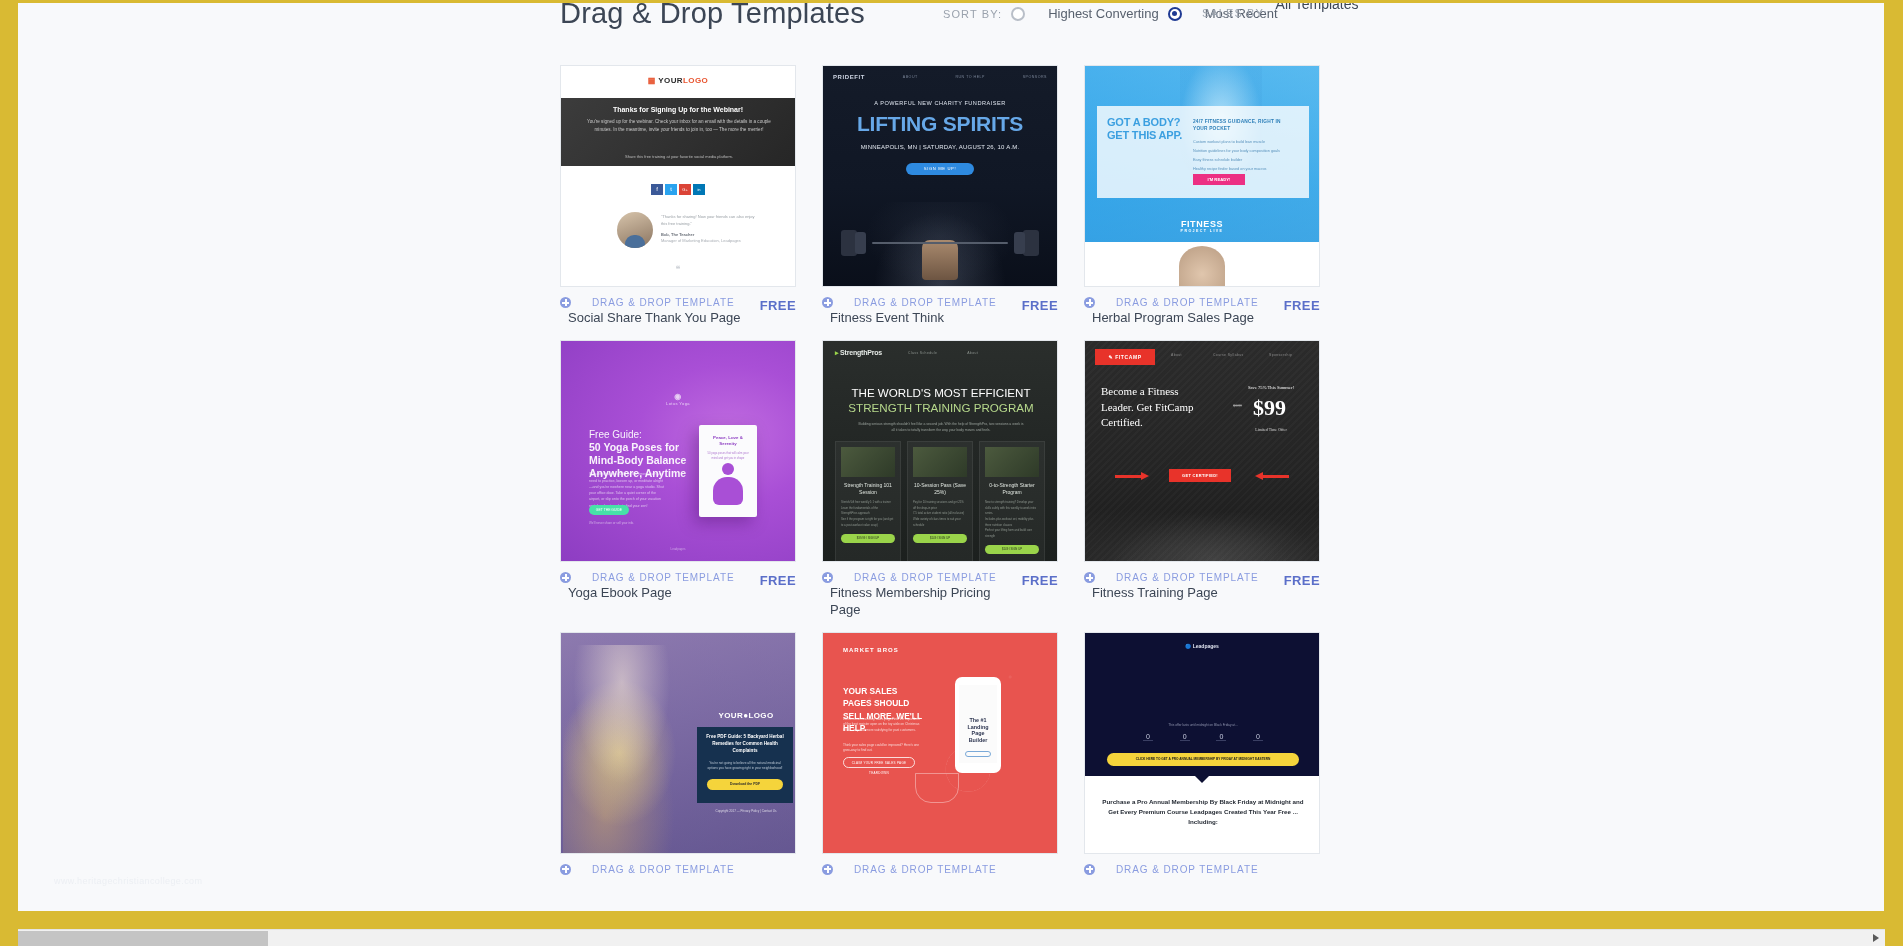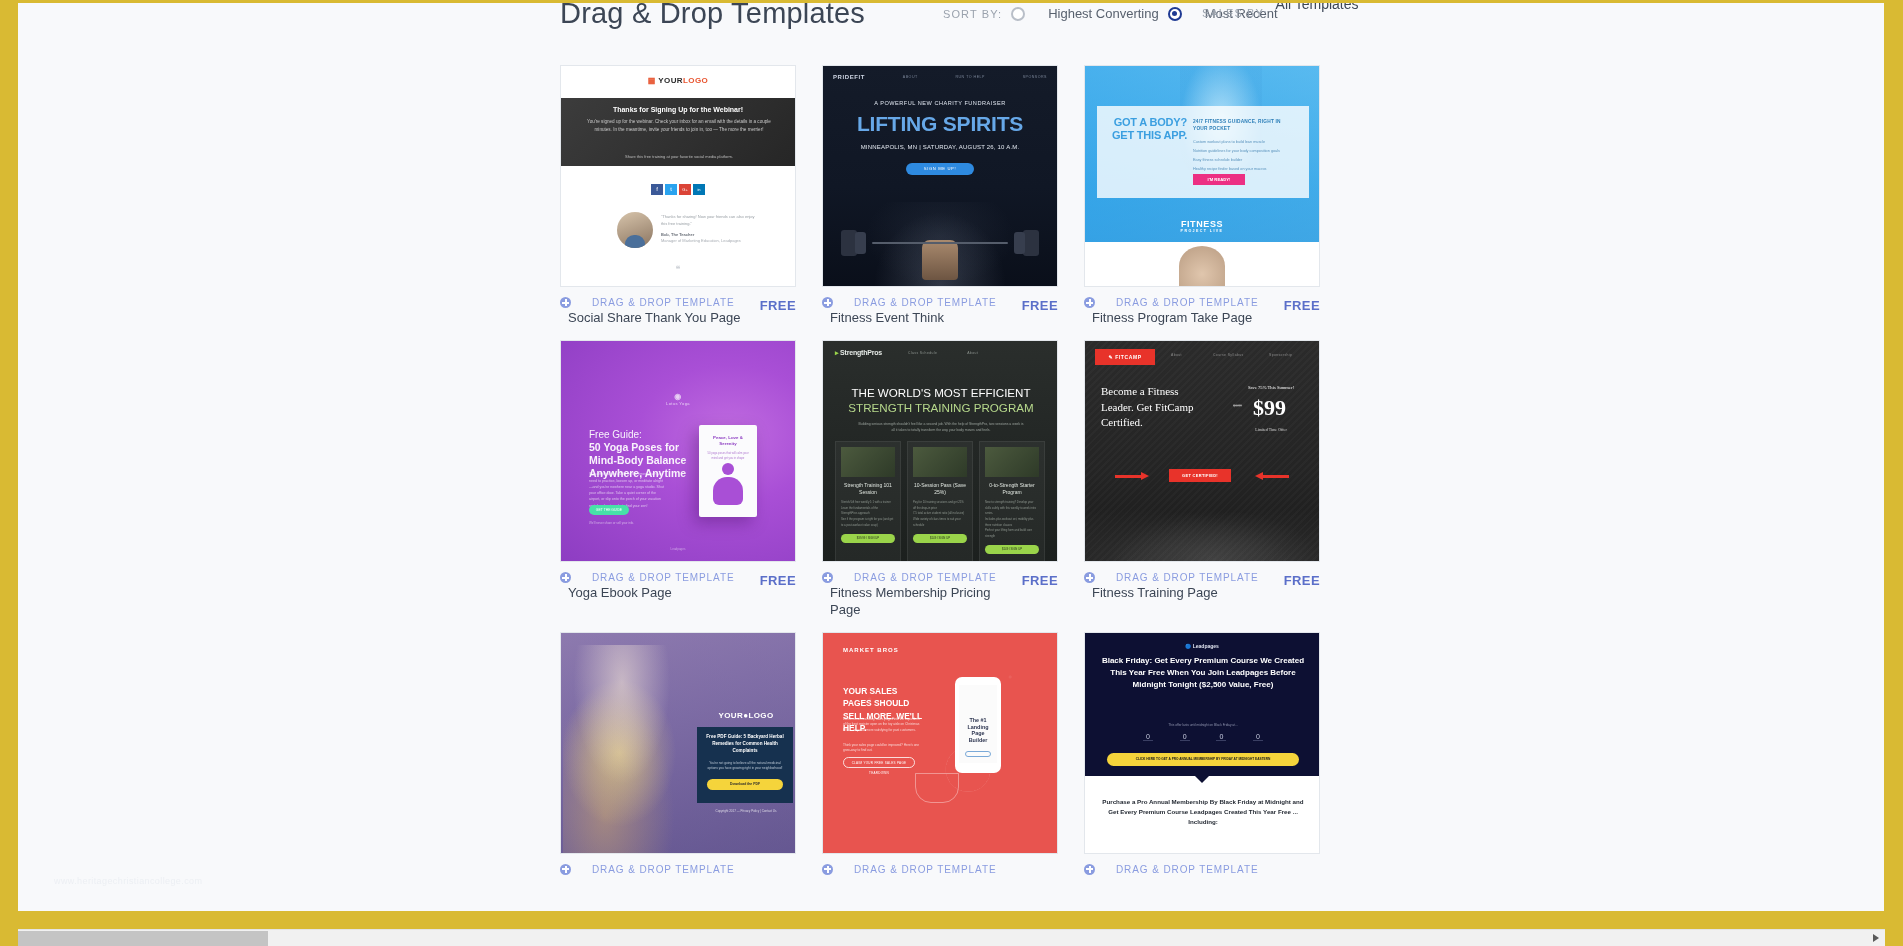--- a/index.html
+++ b/index.html
@@ -237,21 +237,21 @@
     background: radial-gradient(ellipse at 50% 45%, rgba(190,230,250,.85), rgba(60,150,215,.15) 70%);
     border-radius: 0 0 40px 40px;
   }
   .c3-panel {
     top: 40px; left: 12px; width: 212px; height: 92px;
     background: rgba(255,255,255,.80);
   }
   .c3-h1 {
     top: 50px; left: 22px; width: 80px;
     color: #3b9fe0; font-size: 11px; font-weight: 700;
-    line-height: 1.18; letter-spacing: -.2px; text-align: right;
+    line-height: 1.18; letter-spacing: -.2px;
   }
   .c3-sub {
     top: 52px; left: 108px; width: 98px;
     color: #2d7fb8; font-size: 4.8px; font-weight: 700;
     line-height: 1.5; letter-spacing: .2px;
   }
   .c3-li {
     top: 72px; left: 108px; width: 100px;
     color: #5a93bd; font-size: 3.8px; line-height: 2.35;
   }
@@ -689,21 +689,21 @@
           <div class="tx c3-brand"><span>FITNESS</span><small>PROJECT LIVE</small></div>
           <div class="tx c3-white"></div>
           <div class="tx c3-circ"></div>
         </div>
         <div class="card-meta">
           <div class="meta-left">
             <div class="badge-row">
               <span class="dd-icon"></span>
               <span class="badge-text">DRAG &amp; DROP TEMPLATE</span>
             </div>
-            <div class="card-title">Fitness Program Take Page</div>
+            <div class="card-title">Herbal Program Sales Page</div>
           </div>
           <div class="price">FREE</div>
         </div>
       </div>
 
       <div class="card">
         <div class="thumb">
           <div class="t-full c4-bg"></div>
           <div class="tx c4-logo"><b>◉</b><span>Lotus Yoga</span></div>
           <div class="tx c4-h1">
@@ -865,21 +865,20 @@
             </div>
           </div>
         </div>
       </div>
 
       <div class="card">
         <div class="thumb">
           <div class="t-full" style="background:#fff"></div>
           <div class="tx c9-dark"></div>
           <div class="tx c9-logo">🔵 <span>Leadpages</span></div>
-          <div class="tx c9-h1">Black Friday: Get Every Premium Course We Created This Year Free When You Join Leadpages Before Midnight Tonight ($2,500 Value, Free)</div>
           <div class="tx c9-sub">This offer lasts until midnight on Black Friday at...</div>
           <div class="tx c9-clock">
             <span>0</span>
             <span>0</span>
             <span>0</span>
             <span>0</span>
           </div>
           <div class="tx c9-btn">CLICK HERE TO GET A PRO ANNUAL MEMBERSHIP BY FRIDAY AT MIDNIGHT EASTERN</div>
           <div class="tx c9-notch"></div>
           <div class="tx c9-h2">Purchase a Pro Annual Membership By Black Friday at Midnight and Get Every Premium Course Leadpages Created This Year Free ... Including:</div>

